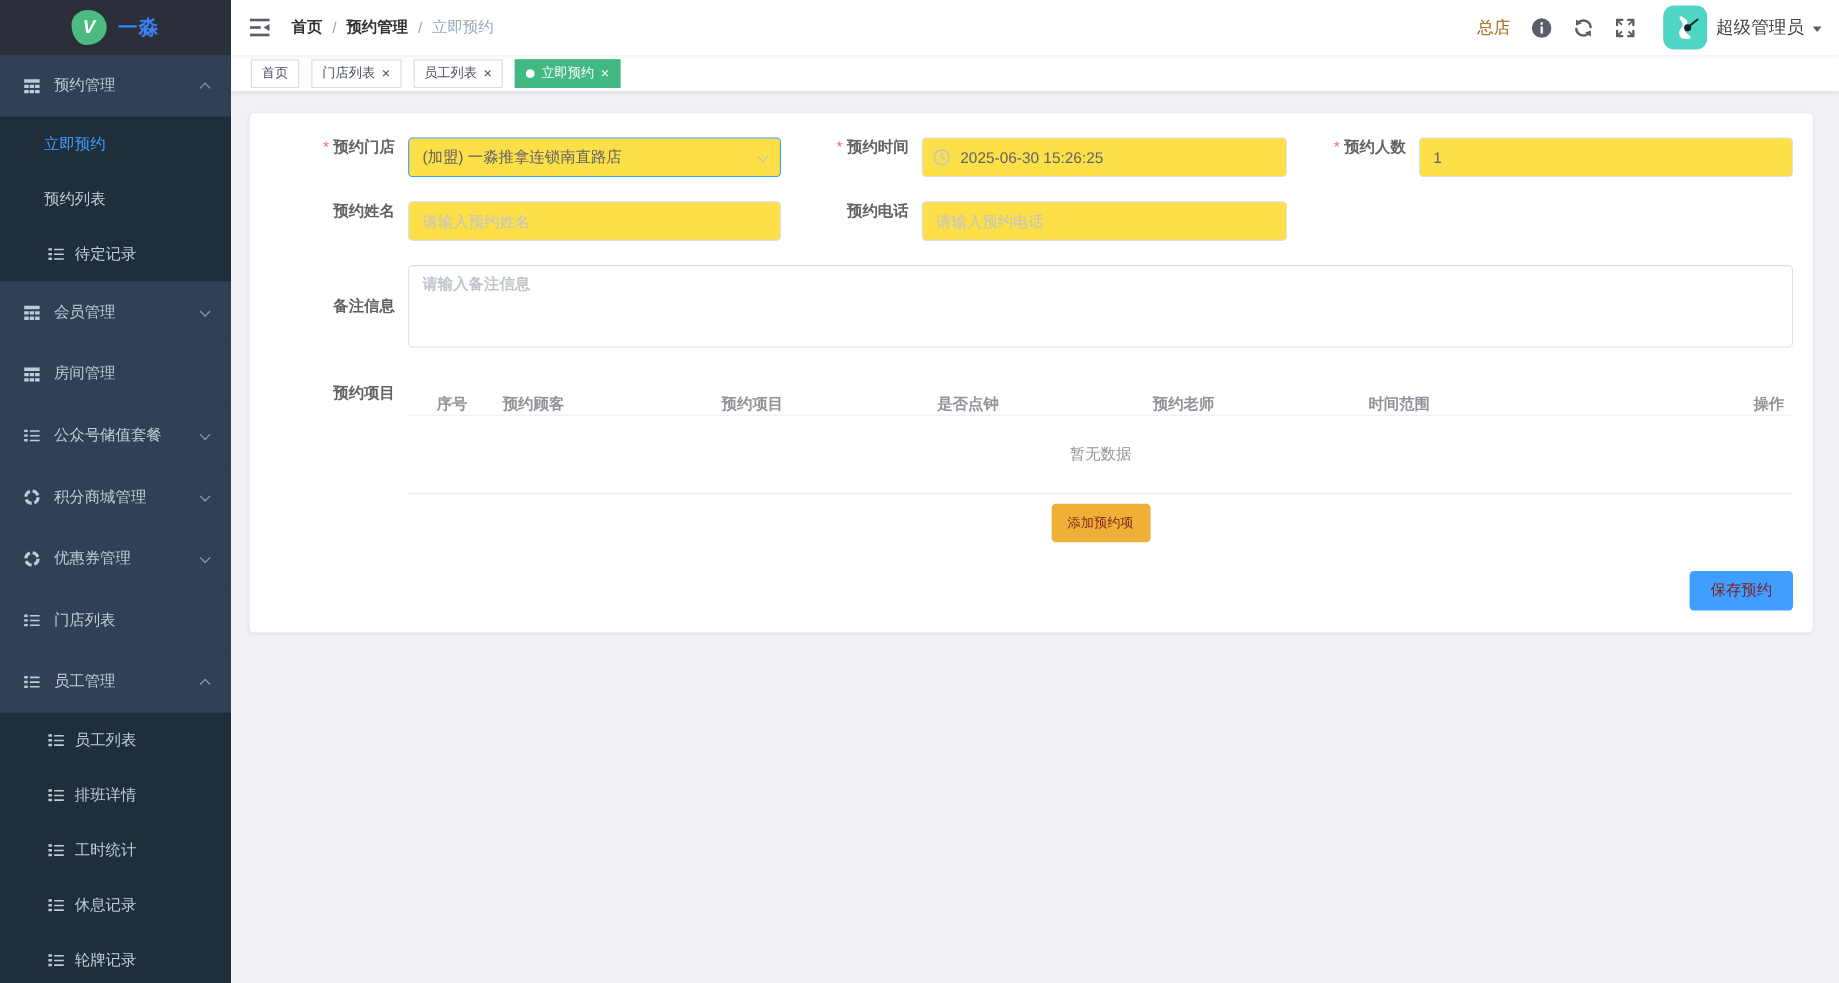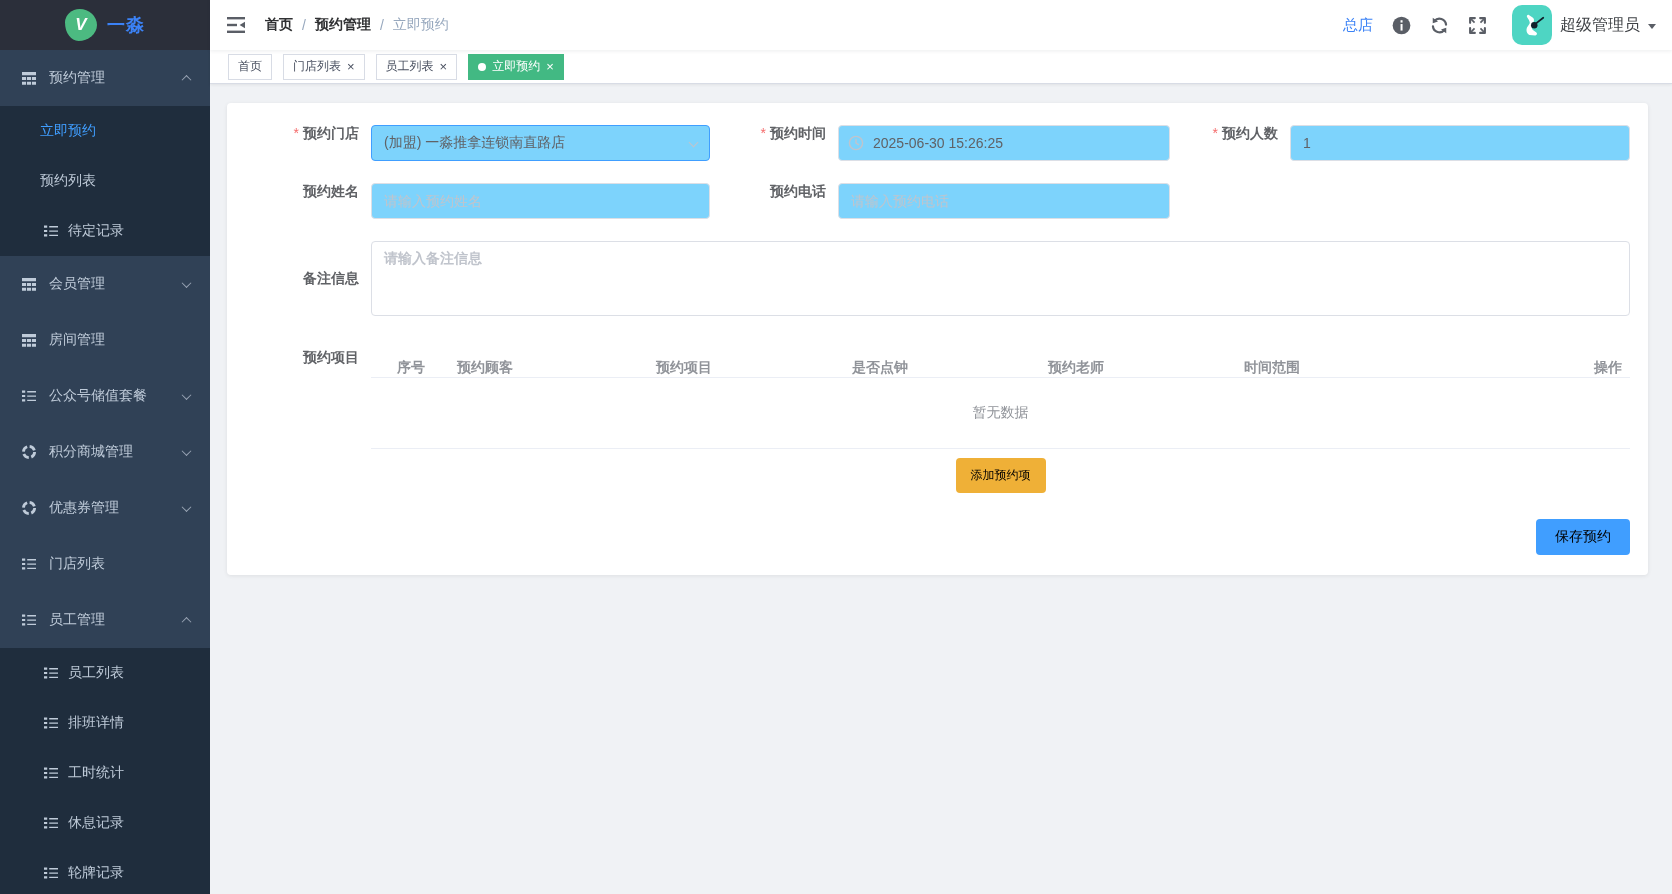--- a/index.html
+++ b/index.html
@@ -30,21 +30,21 @@
   
   .right { flex: 1; display: flex; flex-direction: column; min-width: 0; background: #f0f2f5; }
 
   .navbar { height: 50px; background: #fff; display: flex; align-items: center; padding: 0 16px 0 17px; box-shadow: 0 1px 4px rgba(0,21,41,.08); position: relative; z-index: 3; flex-shrink: 0; }
   .hamburger { width: 20px; height: 18px; color: #5a5e66; cursor: pointer; margin-right: 18px; }
   .breadcrumb { display: flex; align-items: center; gap: 9px; font-size: 14px; }
   .bc-link { color: #303133; font-weight: 600; cursor: pointer; }
   .bc-sep { color: #97a8be; font-weight: 400; }
   .bc-current { color: #97a8be; font-weight: 400; }
   .nav-right { margin-left: auto; display: flex; align-items: center; gap: 19px; }
-  .store-label { font-size: 15px; color: #3b82f6; margin-left: 20px; }
+  .store-label { font-size: 15px; color: #a16207; margin-left: 20px; }
   .nav-icon { width: 19px; height: 19px; color: #5a5e66; cursor: pointer; }
   .nav-icon svg { display: block; width: 100%; height: 100%; }
   .avatar { width: 40px; height: 40px; border-radius: 10px; background: #4ed5c3; display: flex; align-items: center; justify-content: center; cursor: pointer; margin-left: 6px; overflow: hidden; }
   .user-wrap { display: flex; align-items: center; gap: 8px; cursor: pointer; }
   .user-name { font-size: 16px; color: #404347; }
   .caret-down { width: 0; height: 0; border-left: 4px solid transparent; border-right: 4px solid transparent; border-top: 5px solid #5a5e66; margin-top: 2px; }
 
   .tagsbar { height: 34px; background: #fff; border-bottom: 1px solid #d8dce5; box-shadow: 0 1px 3px rgba(0,0,0,.07); display: flex; align-items: center; padding-left: 18px; gap: 11px; position: relative; z-index: 2; flex-shrink: 0; }
   .tag { height: 26px; display: inline-flex; align-items: center; padding: 0 9px; background: #fff; border: 1px solid #d8dce5; color: #495060; font-size: 12px; cursor: pointer; gap: 6px; }
   .tag .tag-close { font-size: 13px; line-height: 1; color: #495060; cursor: pointer; }
@@ -61,21 +61,21 @@
   .fld-grow { flex: 1; }
   .lbl { text-align: right; padding-right: 12px; font-size: 14px; font-weight: 700; color: #606266; flex-shrink: 0; }
   .lbl-1 { width: 126px; }
   .lbl-2 { width: 128px; }
   .lbl-3 { width: 120px; }
   .req { color: #f56c6c; margin-right: 4px; font-weight: 400; }
 
   .inp-wrap { position: relative; }
   .w-1 { width: 339px; }
   .w-2 { width: 332px; }
-  .inp { width: 100%; height: 36px; border: 1px solid #dcdfe6; border-radius: 4px; padding: 0 12px; font-size: 14px; color: #606266; background: #7dd3fc; outline: none; font-family: "Liberation Sans", "DejaVu Sans", sans-serif; }
+  .inp { width: 100%; height: 36px; border: 1px solid #dcdfe6; border-radius: 4px; padding: 0 12px; font-size: 14px; color: #606266; background: #fde047; outline: none; font-family: "Liberation Sans", "DejaVu Sans", sans-serif; }
   .inp::placeholder { color: #c0c4cc; }
   .inp.focused { border-color: #409eff; }
   .sel-chev { position: absolute; right: 13px; top: 14px; width: 7px; height: 7px; border-right: 1.5px solid #c0c4cc; border-bottom: 1.5px solid #c0c4cc; transform: rotate(45deg); pointer-events: none; }
   .time-icon { position: absolute; left: 10px; top: 10px; width: 16px; height: 16px; color: #c0c4cc; pointer-events: none; }
   .time-icon svg { display: block; width: 16px; height: 16px; }
   .inp.with-icon { padding-left: 34px; }
 
   .textarea { width: 100%; height: 75px; border: 1px solid #dcdfe6; border-radius: 4px; padding: 8px 12px; font-size: 14px; color: #606266; resize: none; outline: none; font-family: "Liberation Sans", "DejaVu Sans", sans-serif; font-weight: bold; }
   .textarea::placeholder { color: #c0c4cc; }
 
@@ -86,21 +86,21 @@
   .col { padding-left: 26px; flex-shrink: 0; }
   .c1 { width: 60px; padding-left: 26px; }
   .c2 { width: 199px; }
   .c3 { width: 196px; }
   .c4 { width: 196px; }
   .c5 { width: 196px; }
   .c6 { flex: 1; }
   .c7 { width: 60px; text-align: right; padding-left: 0; padding-right: 8px; flex-shrink: 0; }
   .it-empty { height: 71px; display: flex; align-items: center; justify-content: center; font-size: 14px; color: #909399; border-bottom: 1px solid #ebeef5; }
   .it-addrow { display: flex; justify-content: center; padding-top: 9px; }
-  .btn { border: none; border-radius: 4px; color: #000000; cursor: pointer; font-family: "Liberation Sans", "DejaVu Sans", sans-serif; }
+  .btn { border: none; border-radius: 4px; color: #7f1d1d; cursor: pointer; font-family: "Liberation Sans", "DejaVu Sans", sans-serif; }
   .btn-warning { background: #efb037; font-size: 12px; padding: 9px 15px; }
   .btn-primary { background: #409eff; font-size: 14px; padding: 9px 19px; }
   .save-row { display: flex; justify-content: flex-end; margin-top: 26px; }
 </style>
 </head>
 <body>
 
 <svg width="0" height="0" style="position:absolute">
   <symbol id="icon-grid" viewBox="0 0 16 16">
     <path fill="currentColor" d="M1 2h14v3.2H1z M1 7h4.1v3H1z M6 7h4v3H6z M10.9 7H15v3h-4.1z M1 11.8h4.1v3H1z M6 11.8h4v3H6z M10.9 11.8H15v3h-4.1z"></path>

